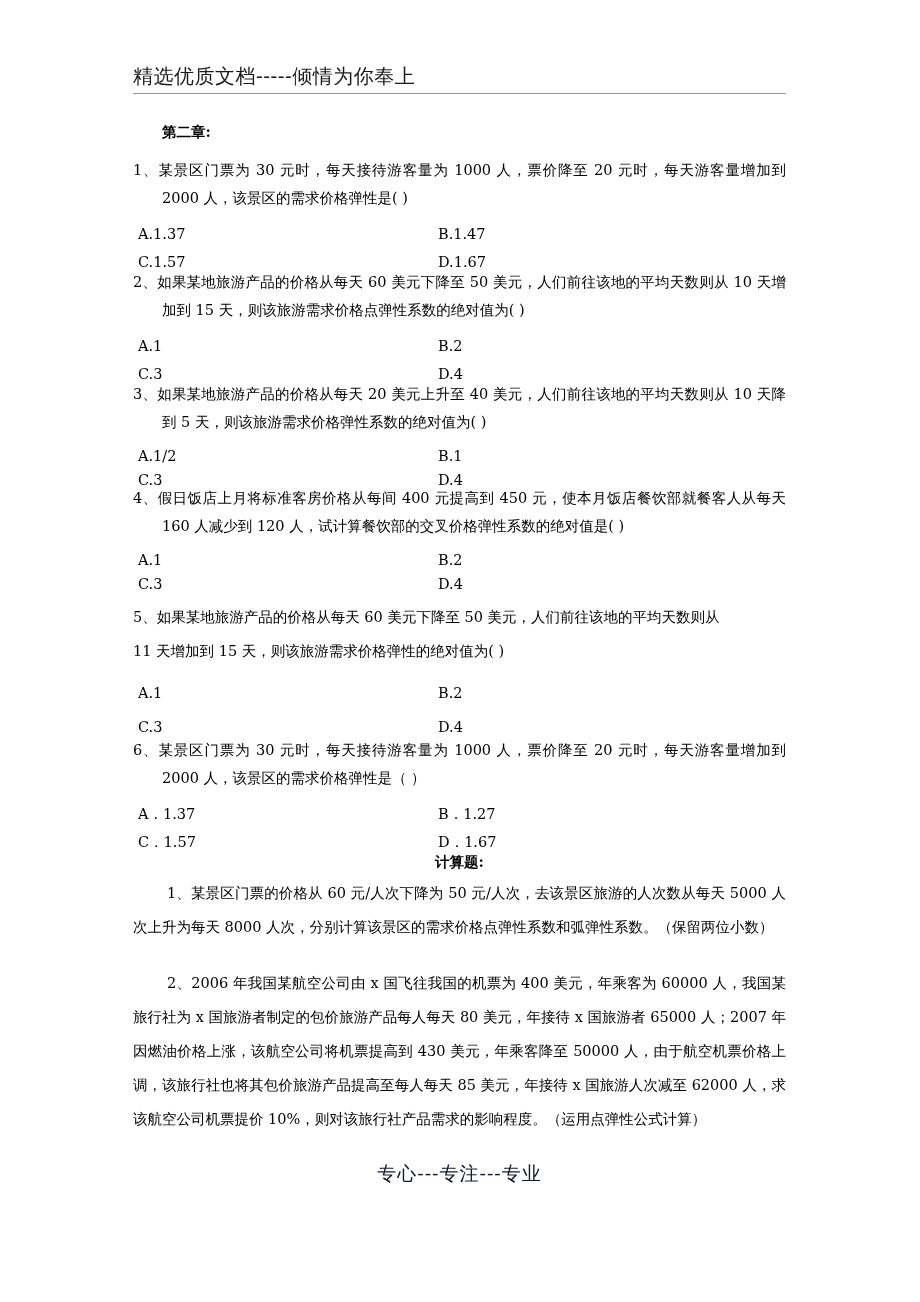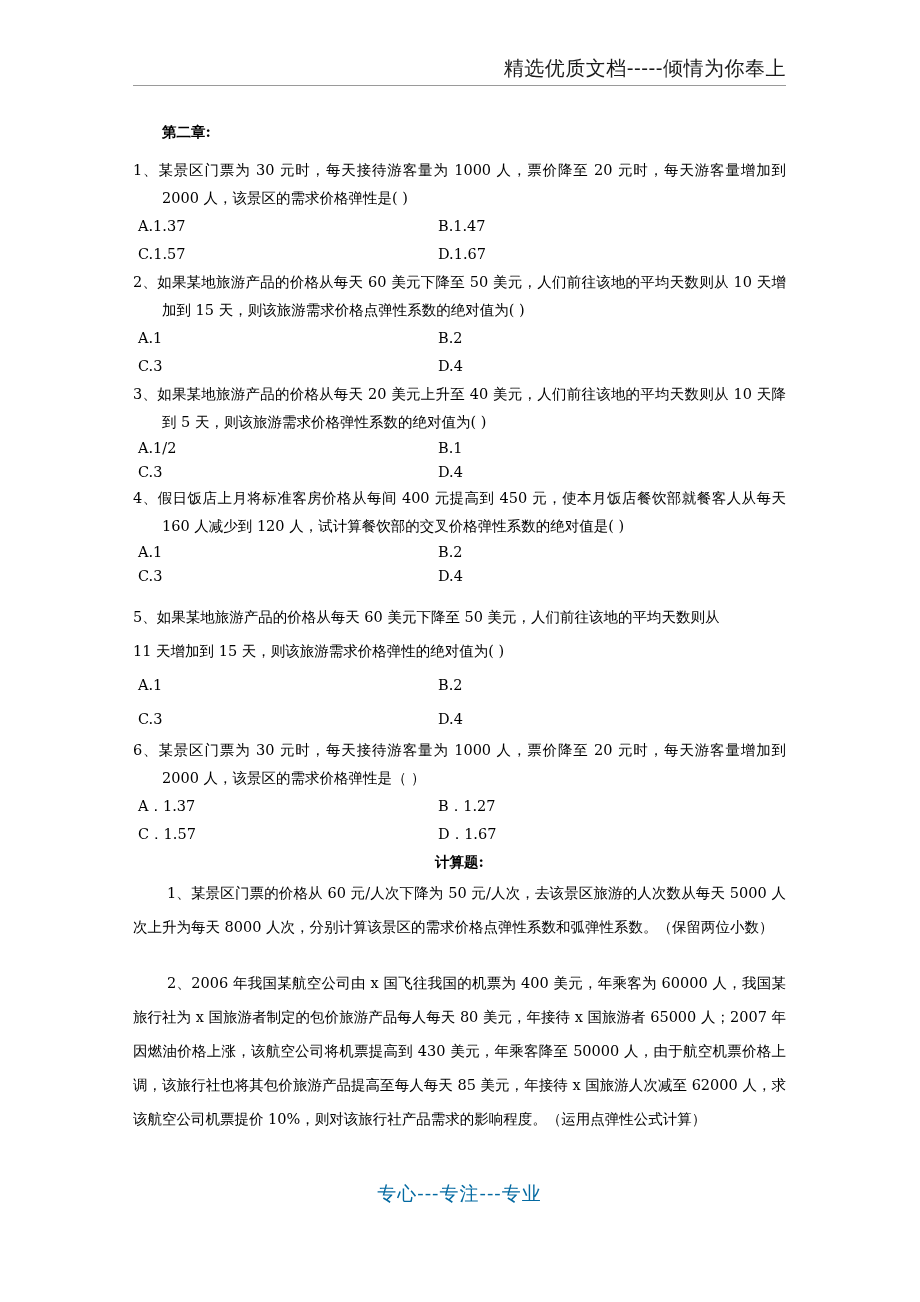--- a/index.html
+++ b/index.html
@@ -19,23 +19,23 @@
   .page {
     position: absolute;
     left: 0; top: 0;
     width: 920px;
     height: 1302px;
   }
   
   .header-banner {
     position: absolute;
     left: 133px;
-    top: 54px;
-    width: 653px;
-    text-align: right;
+    top: 62px;
+    width: 653px;
+    text-align: left;
   }
   .header-title {
     font-family: "DejaVu Serif", "Liberation Serif", serif;
     font-size: 20px;
     line-height: 28px;
     color: #1a1a1a;
     letter-spacing: 0.5px;
     white-space: nowrap;
   }
   .header-rule {
@@ -85,21 +85,21 @@
     font-size: 14.5px;
     line-height: 28px;
     position: relative;
     height: 28px;
     white-space: nowrap;
   }
   .opt-row.tight { line-height: 24px; height: 24px; }
   .opt-row.loose { line-height: 34px; height: 34px; }
   .opt-a, .opt-b {
     position: absolute;
-    top: 0;
+    top: 8px;
     text-align: right;
   }
   .opt-a { left: 5px; }
   .opt-b { left: 305px; }
   
   .calc-heading {
     font-size: 14.5px;
     font-weight: bold;
     line-height: 28px;
     margin: 0;
@@ -119,24 +119,23 @@
   .footer {
     position: absolute;
     left: 133px;
     top: 1160px;
     width: 653px;
     text-align: center;
   }
   .footer-text {
     font-size: 19px;
     line-height: 26px;
-    color: #0369a1;
+    color: #0f172a;
     letter-spacing: 1px;
     white-space: nowrap;
-    margin-top: 20px;
   }
 </style>
 </head>
 <body>
 
 <div class="page">
 
   <div class="header-banner">
     <div class="header-title">精选优质文档-----倾情为你奉上</div>
     <div class="header-rule"></div>

